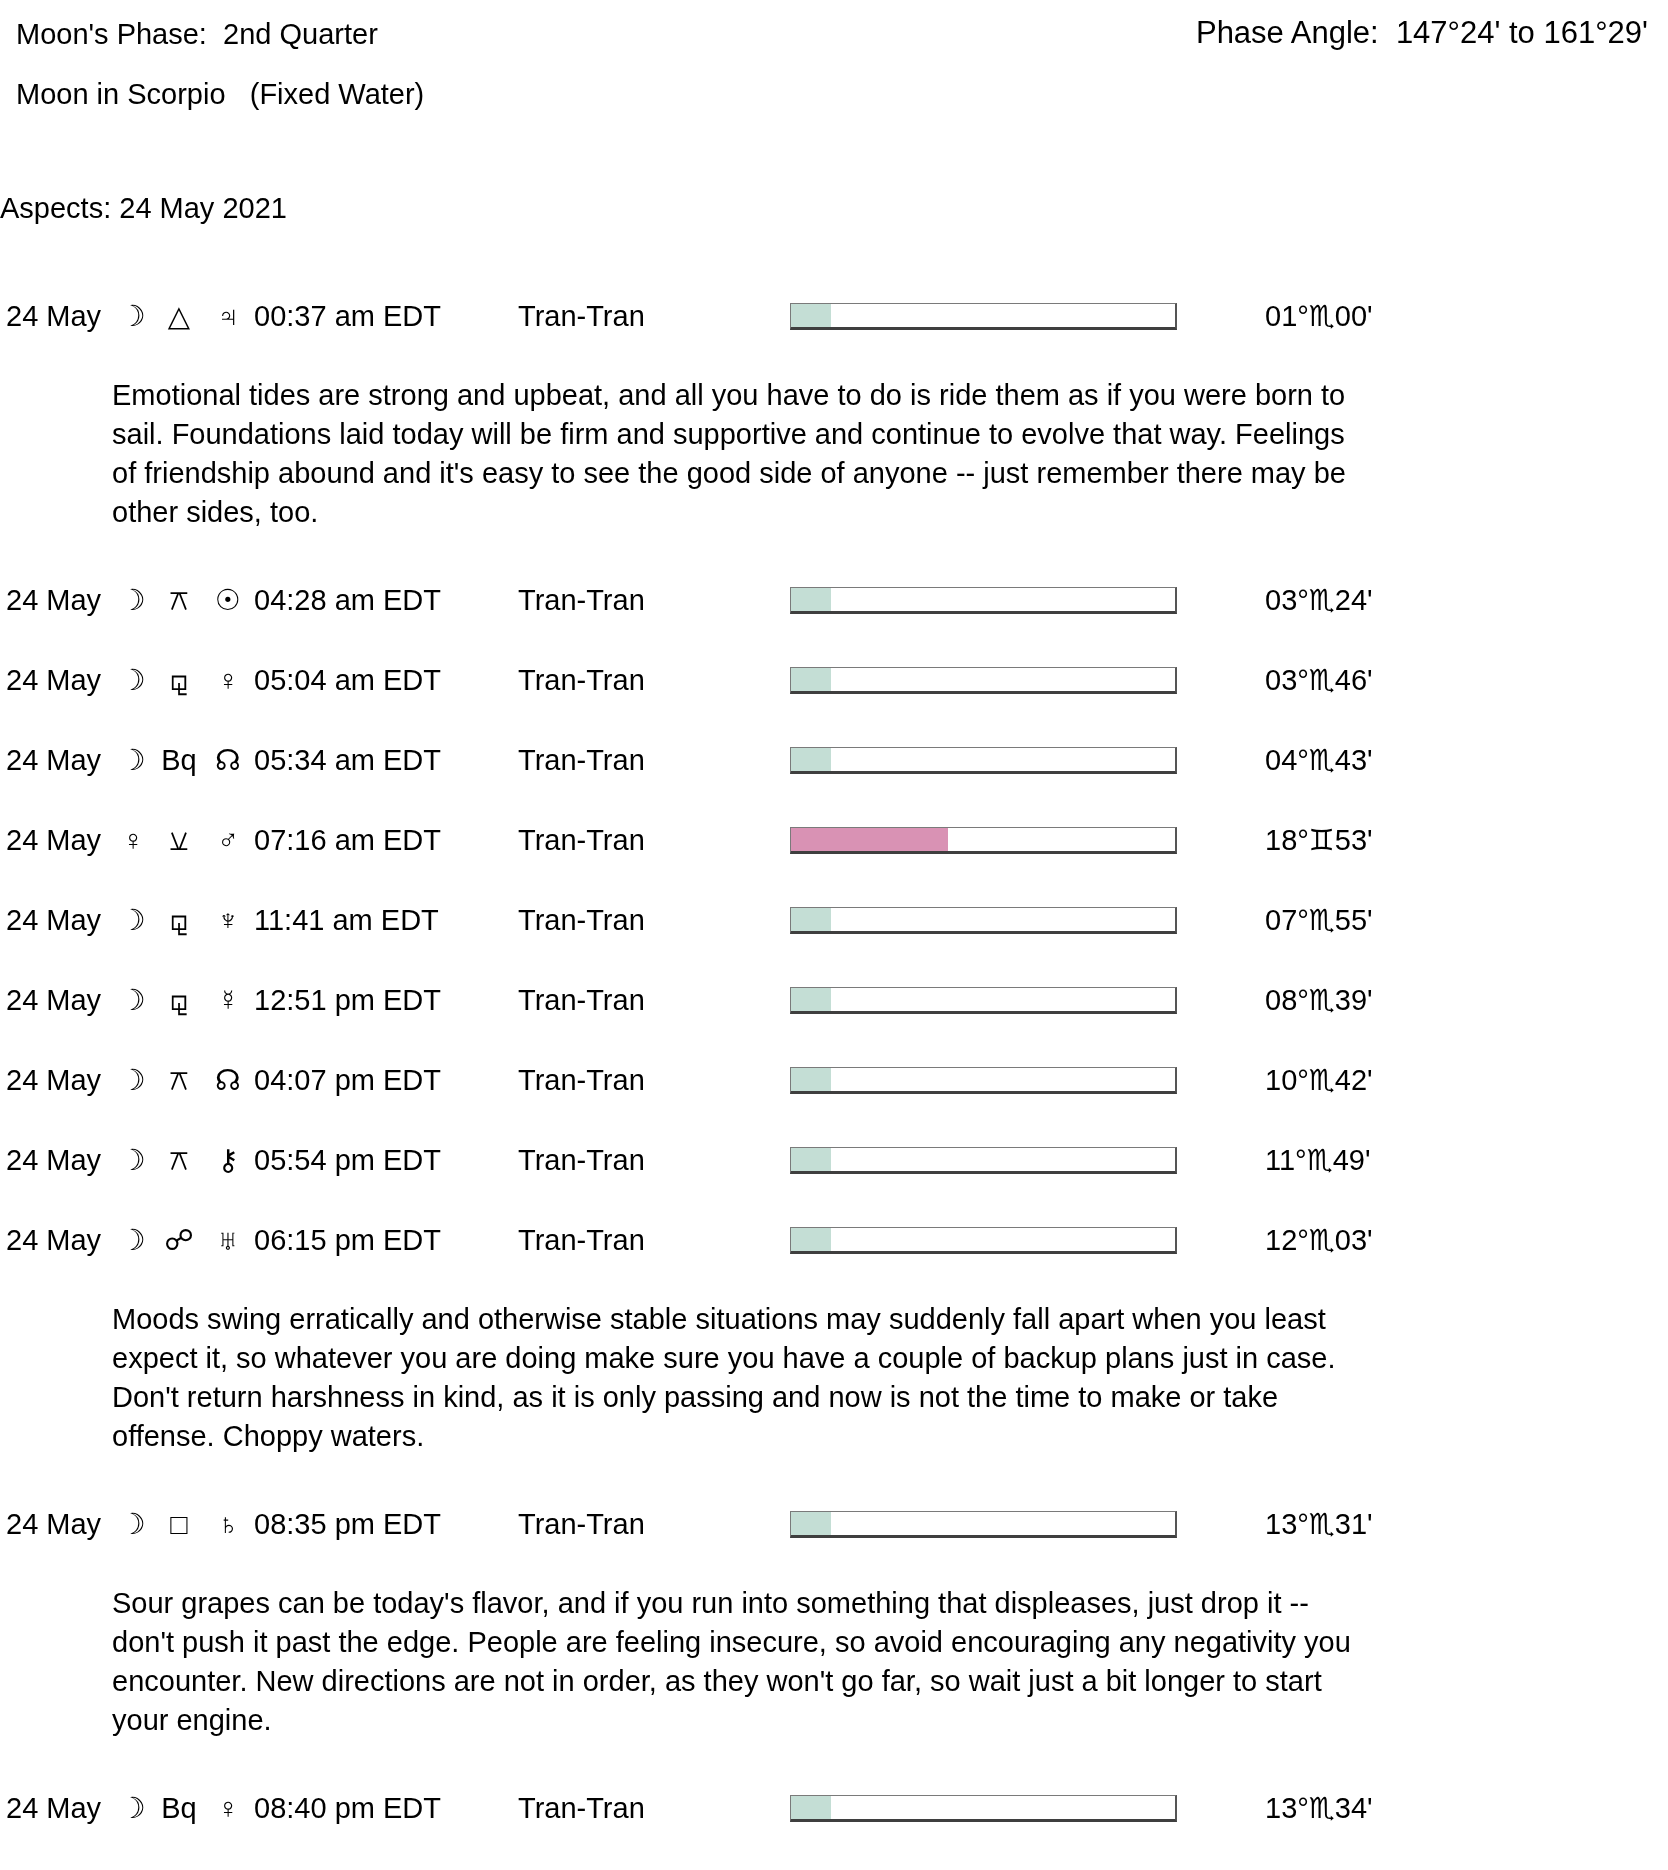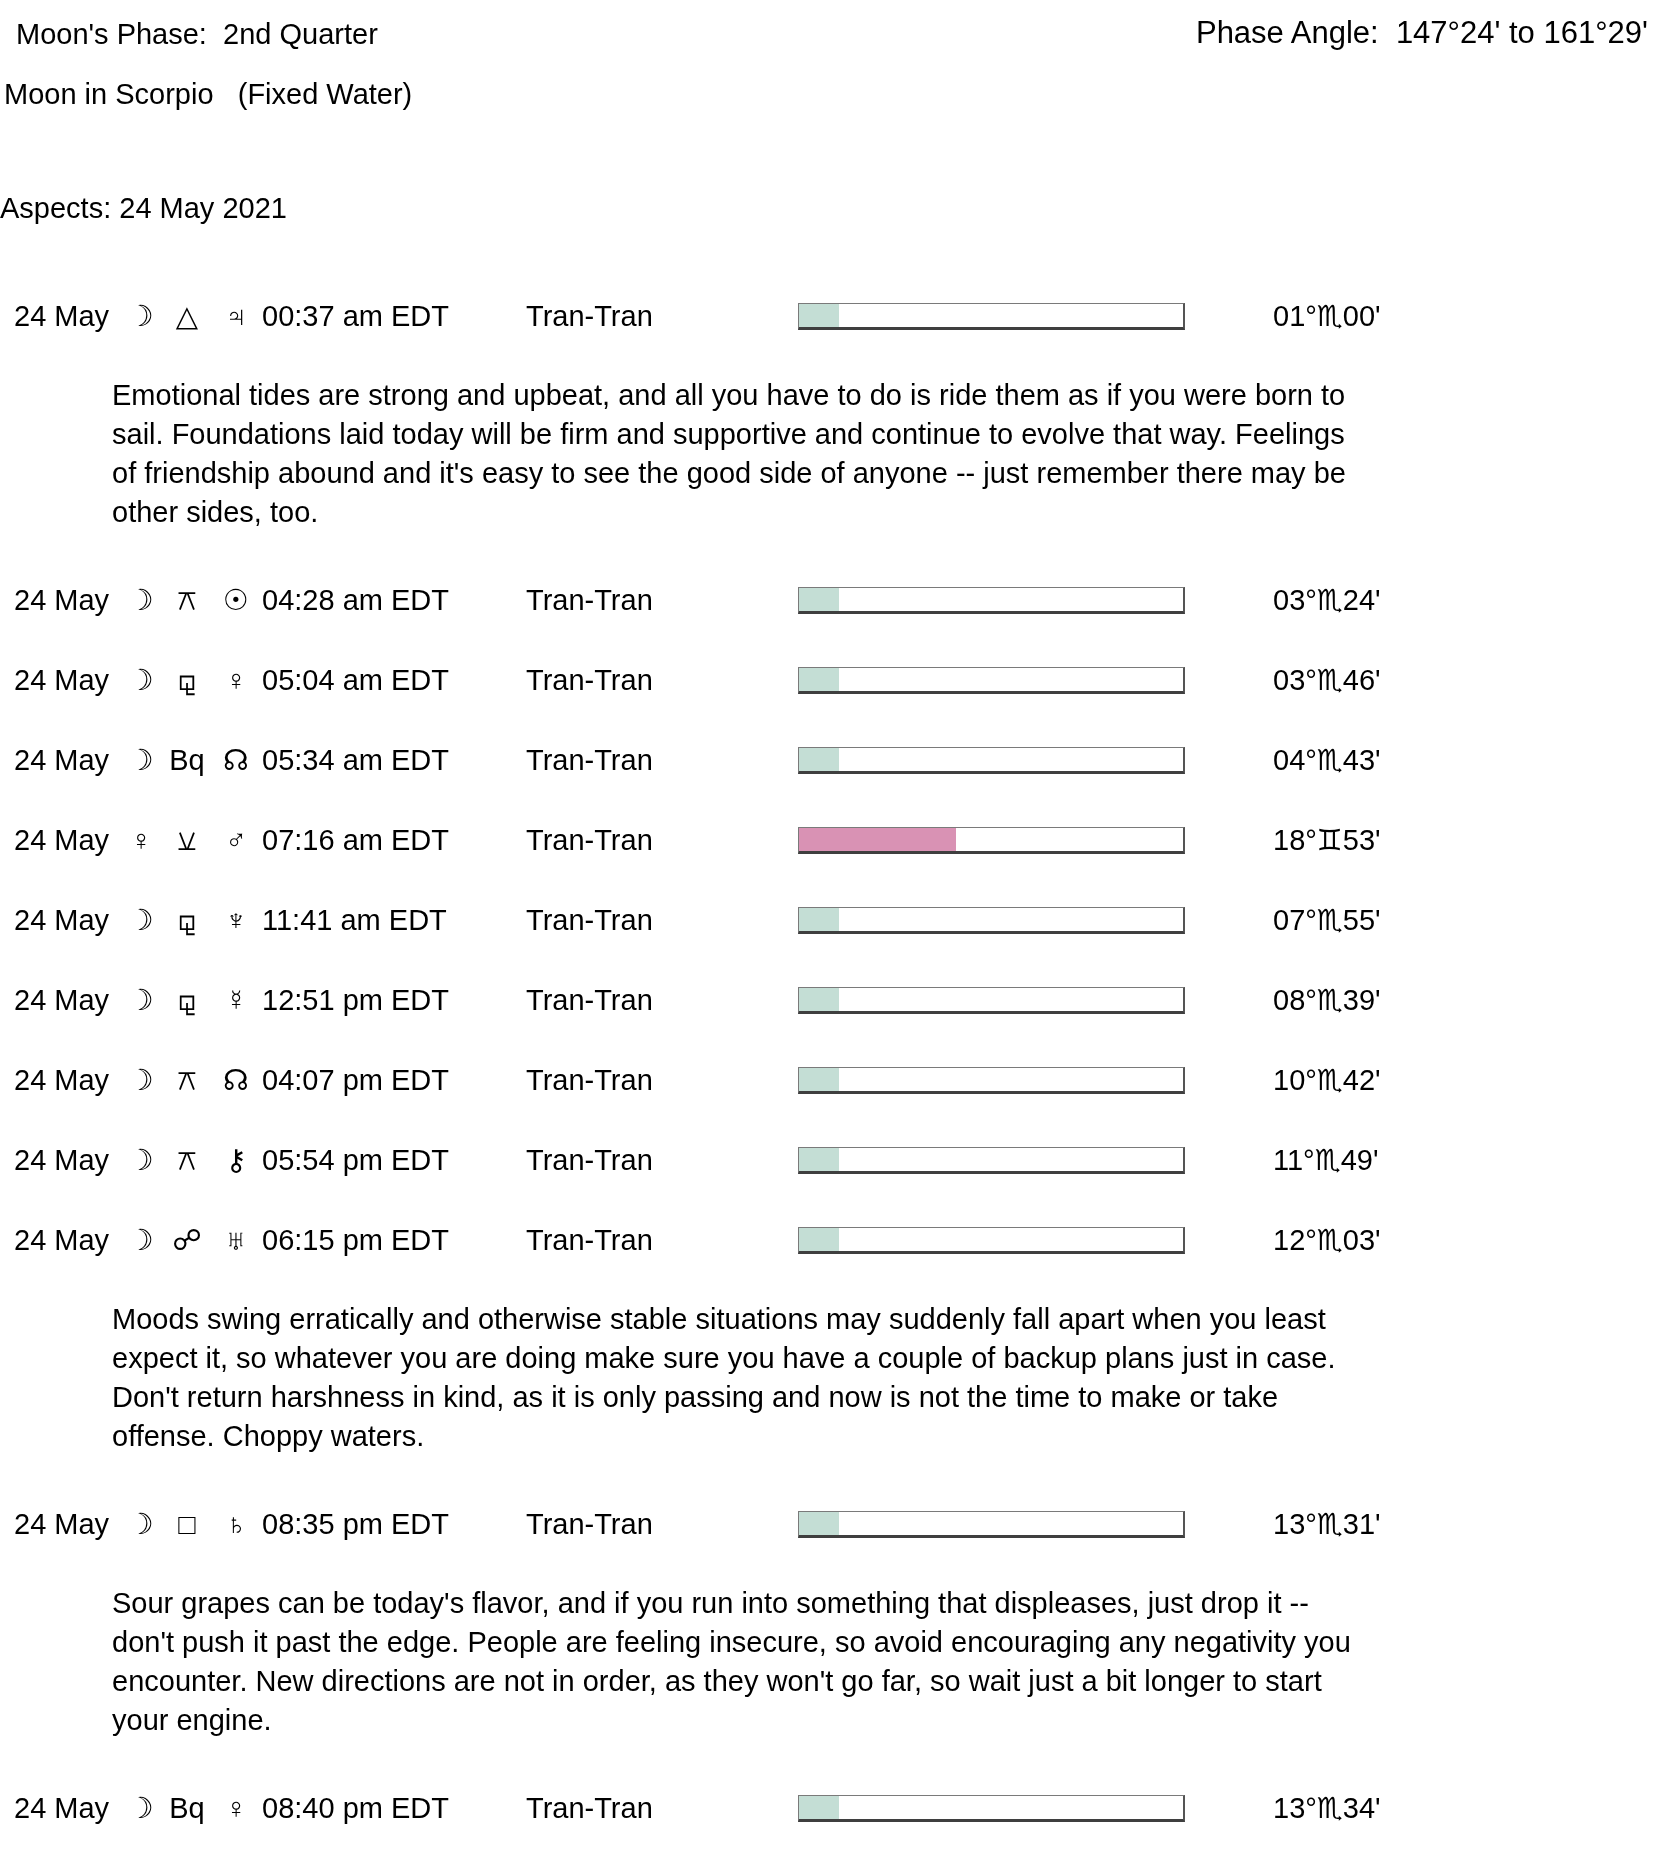--- a/index.html
+++ b/index.html
@@ -13,33 +13,33 @@
   }
   .pre { white-space: pre-wrap; }
 
   .page { padding: 10px 0 0 0; }
 
   .hdr-top {
     display: flex; justify-content: space-between; align-items: flex-end;
     padding: 0 14px 0 16px;
   }
   .phase-angle { font-size: 31px; padding-top: 5px; padding-right: 6px; }
-  .hdr-line { padding-left: 4px; margin-top: 28px; }
+  .hdr-line { padding-left: 16px; margin-top: 28px; }
   .hdr-line2 { margin-top: 27px; }
 
   .aspects-title {
     width: 1390px; text-align: left;
     margin-top: 77px; margin-bottom: 68px;
     line-height: 40px;
   }
 
   .aspect-row {
     display: flex; align-items: center;
     height: 40px; margin-bottom: 40px;
-    padding-left: 14px;
+    padding-left: 6px;
   }
   .c { flex: 0 0 auto; line-height: 40px; }
   .c-date  { width: 104px; }
   .c-sym   { width: 46px; text-align: center;
              font-family: "Liberation Sans", "DejaVu Sans", sans-serif; }
   .c-sym2  { width: 52px; }
   .c-time  { width: 264px; }
   .c-type  { width: 272px; }
   .c-bar   { width: 387px; }
   .c-pos   { margin-left: 88px; }

